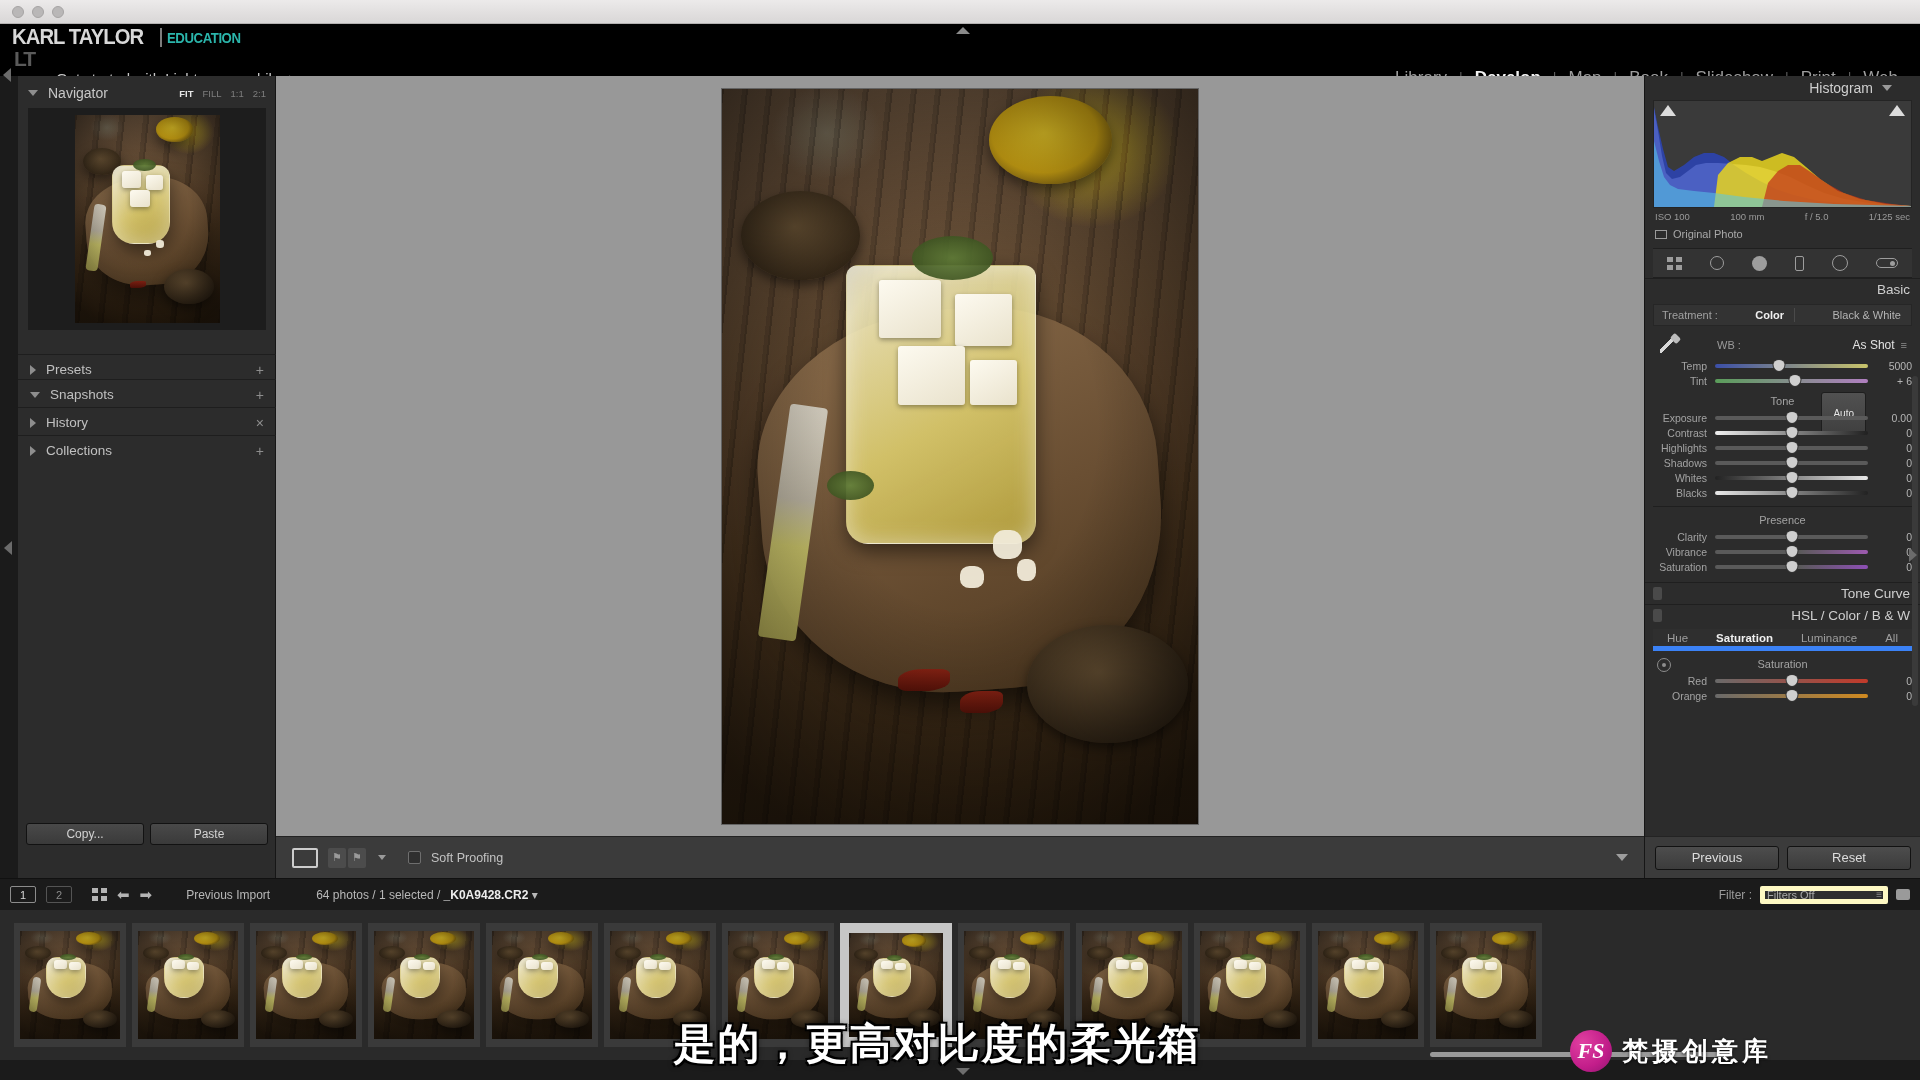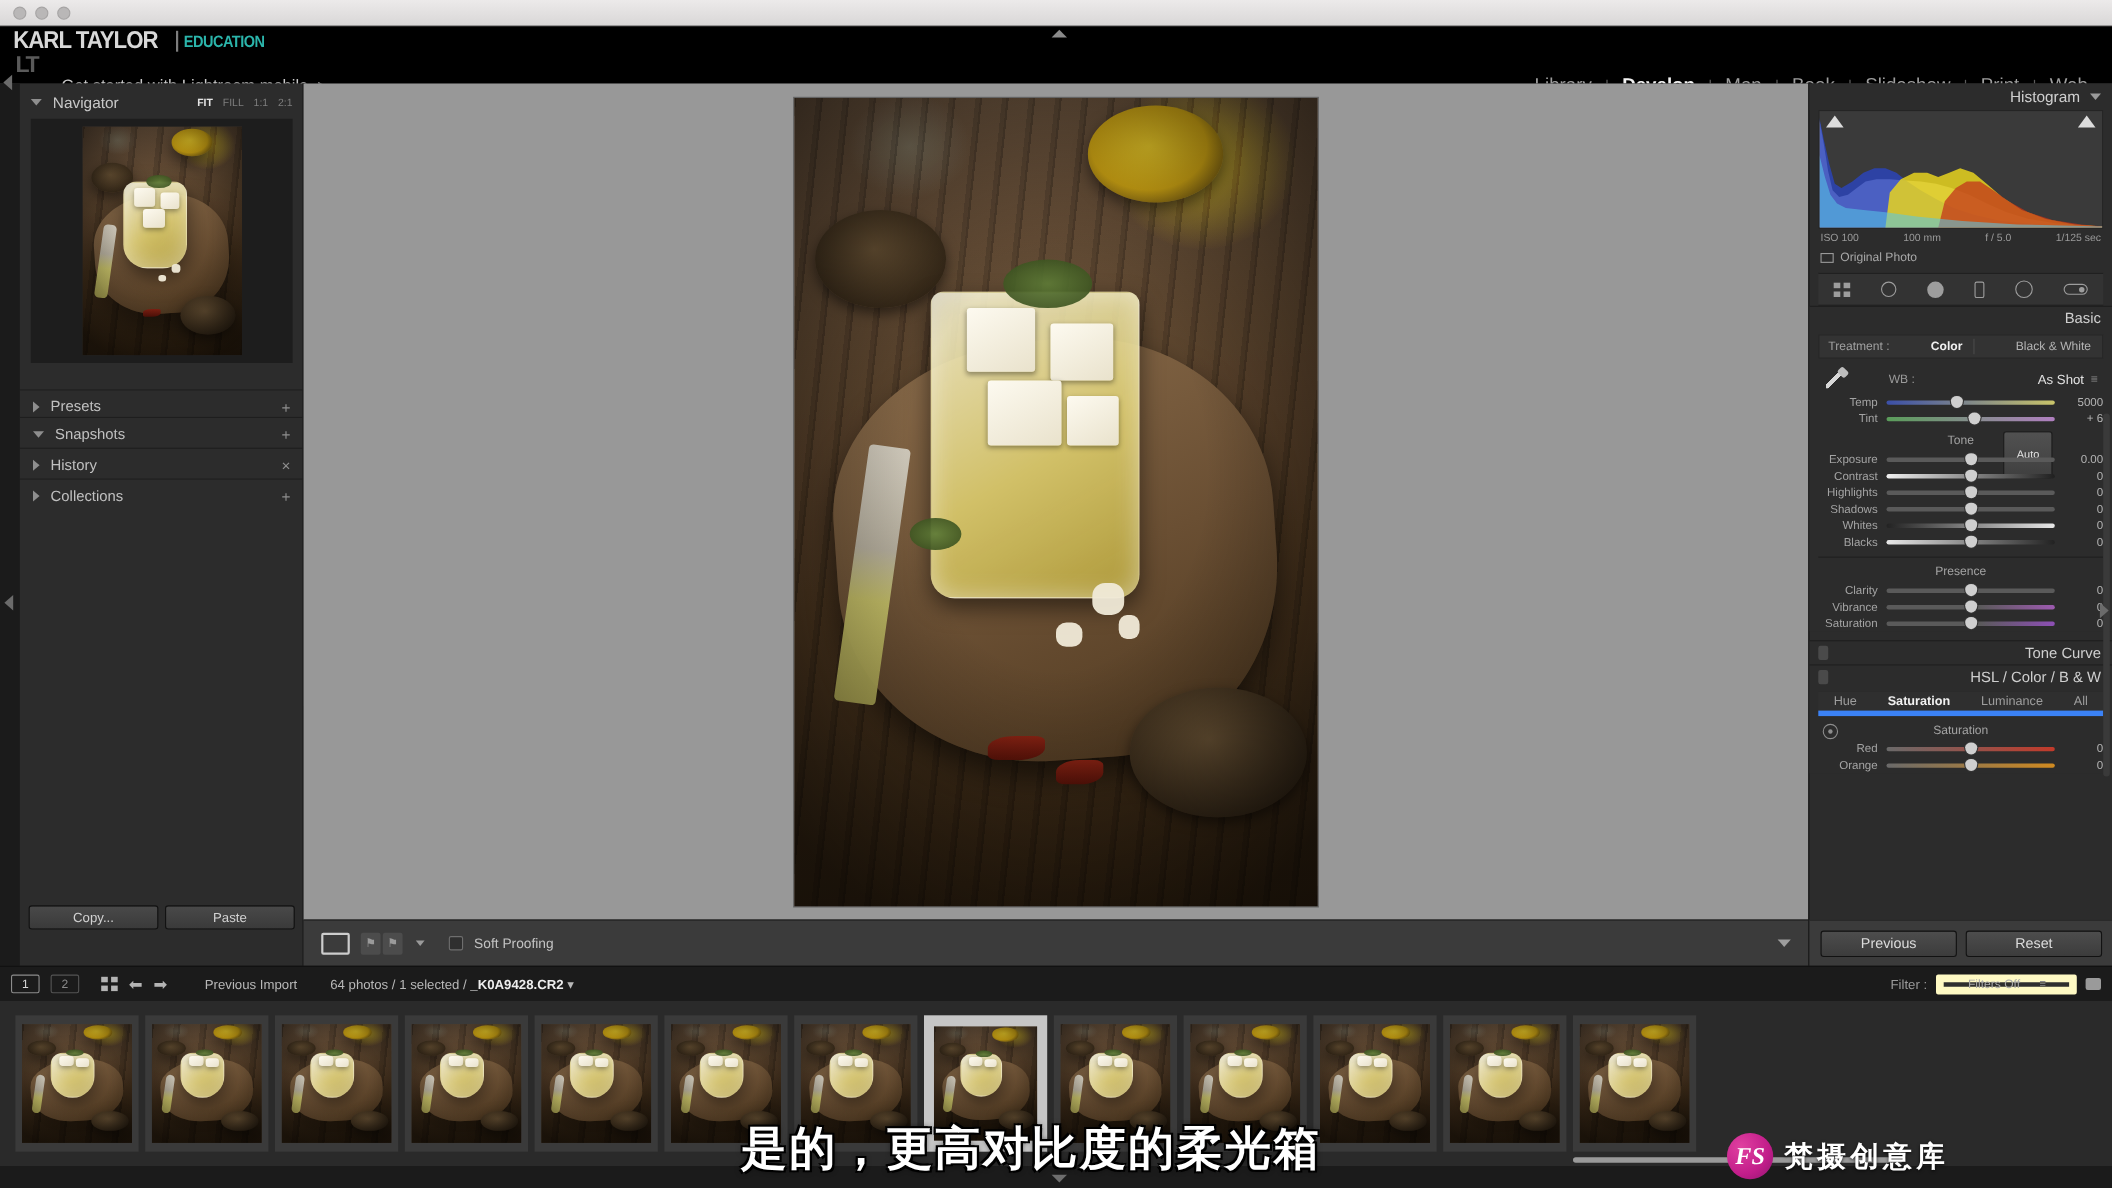--- a/index.html
+++ b/index.html
@@ -145,21 +145,21 @@
   .tb-dncaret{width:0;height:0;border-left:6px solid transparent;border-right:6px solid transparent;
               border-top:7px solid #9e9e9e;}
 
   
   #rightpanel{
     position:absolute; right:0; top:0; width:276px; height:802px;
     background:#2c2c2c; border-left:1px solid #161616;
   }
   .rp-hdr{
     height:24px; display:flex; align-items:center; justify-content:flex-end;
-    padding-right:10px; font-size:14px; color:#cfcfcf; background:#2c2c2c;
+    padding-right:28px; font-size:14px; color:#cfcfcf; background:#2c2c2c;
   }
   .rp-hdr .tri{ width:0;height:0;border-left:5px solid transparent;border-right:5px solid transparent;
                 border-top:6px solid #9a9a9a; margin-left:9px;}
   .rp-switch{ width:9px;height:13px;background:#4a4a4a;border-radius:2px;margin-right:auto;margin-left:8px;}
 
   #histoBox{
     margin:0 8px; height:108px; background:#3a3a3a; border:1px solid #242424;
     position:relative; overflow:hidden;
   }
   .clipTri{ position:absolute; top:4px; width:0;height:0;
@@ -287,26 +287,26 @@
   }
   .fsnum.dim{ border-color:#545454; color:#8a8a8a;}
   .gridIcon{ width:15px;height:13px; margin-left:10px;
     background:
       linear-gradient(#b4b4b4,#b4b4b4) 0 0/6px 5px no-repeat,
       linear-gradient(#b4b4b4,#b4b4b4) 9px 0/6px 5px no-repeat,
       linear-gradient(#b4b4b4,#b4b4b4) 0 8px/6px 5px no-repeat,
       linear-gradient(#b4b4b4,#b4b4b4) 9px 8px/6px 5px no-repeat;}
   .navArrow{ color:#b4b4b4; font-size:15px; }
   #fsbar .src{ margin-left:24px; color:#b8b8b8;}
-  #fsbar .cnt{ margin-left:20px; color:#b8b8b8;}
+  #fsbar .cnt{ margin-left:36px; color:#b8b8b8;}
   #fsbar .cnt b{ color:#ededed; font-weight:bold;}
   #fsbar .flt{ margin-left:auto; display:flex; align-items:center; gap:8px;}
   .fltBox{
-    width:128px;height:18px;background:#2e2e2e;border:7px solid #fef9c3;border-radius:2px;
-    display:flex;align-items:center;padding:0 22px;font-size:11px;color:#a8a8a8;
+    width:128px;height:18px;background:#2e2e2e;border:5px solid #fef9c3;border-radius:2px;
+    display:flex;align-items:center;padding:0 2px;font-size:11px;color:#a8a8a8;
   }
   .fltBox .stk{margin-left:auto;color:#8a8a8a;letter-spacing:-1px;font-size:10px;}
 
   
   #filmstrip{
     position:absolute; left:0; top:910px; width:1920px; height:150px;
     background:#2a2a2a; display:flex; align-items:center; padding-left:14px; gap:6px;
     overflow:hidden;
   }
   .fsArrowL{

